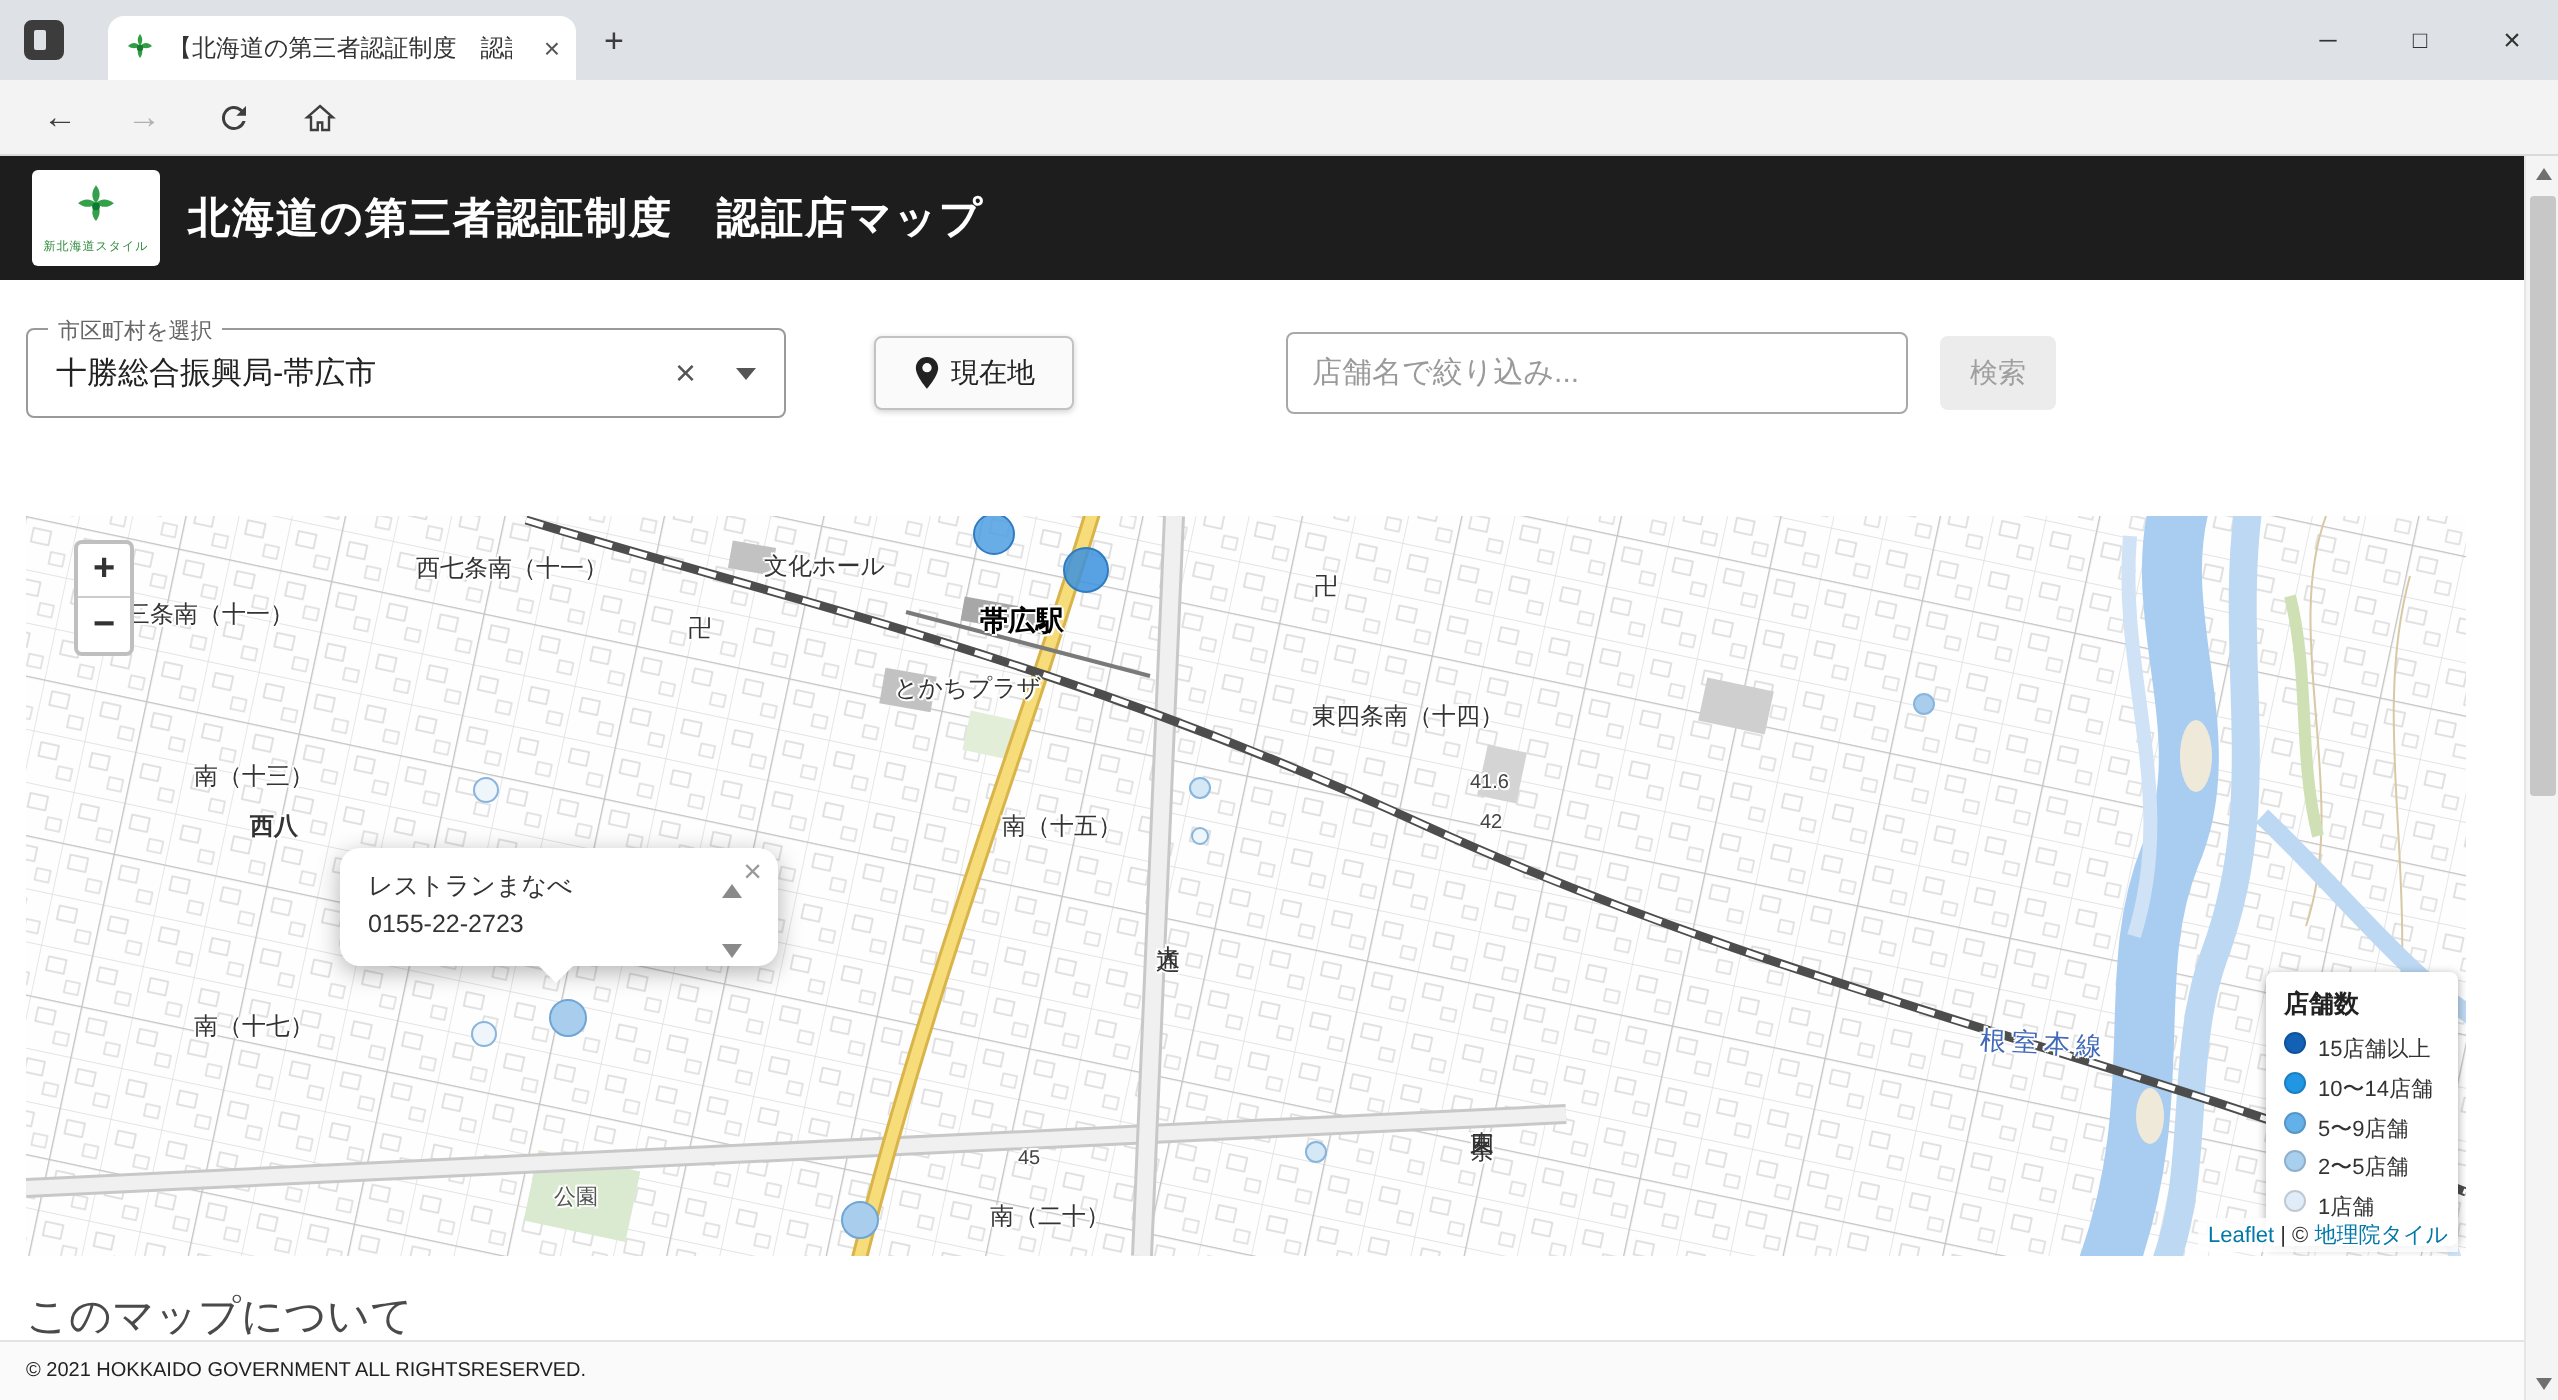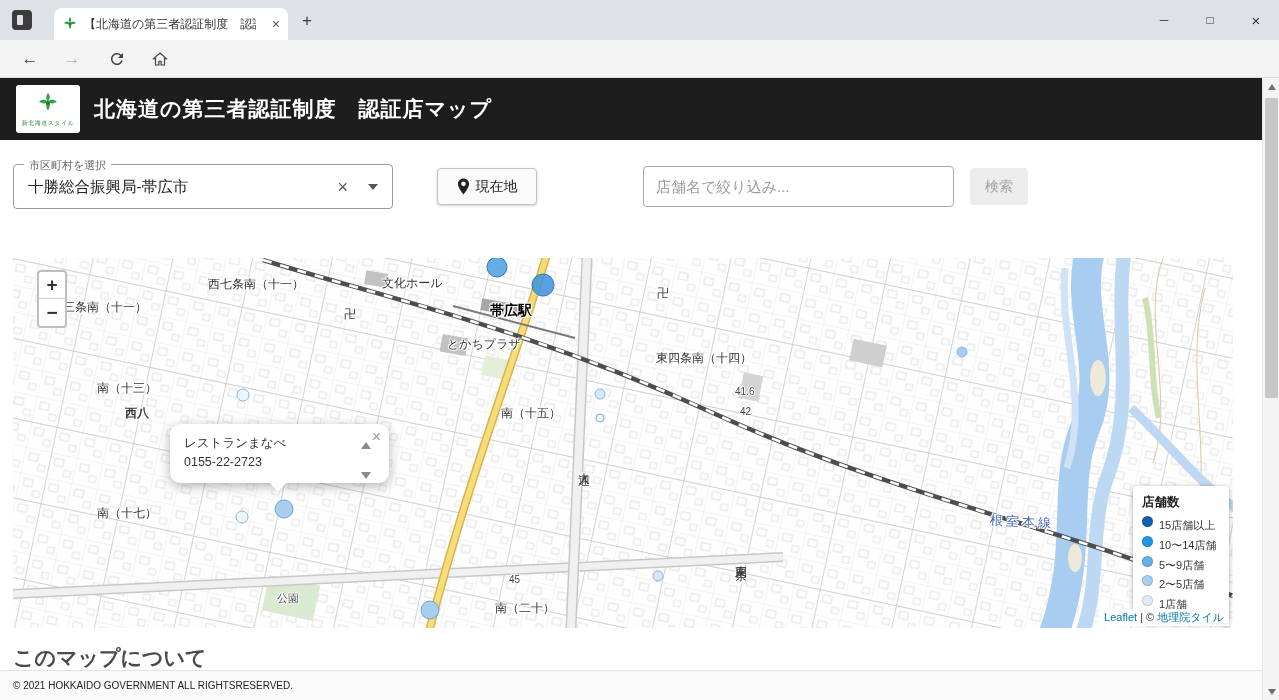--- a/index.html
+++ b/index.html
@@ -66,21 +66,21 @@
   .pscroll.up { top:18px; border-bottom:7px solid #8a8a8a; }
   .pscroll.down { top:48px; border-top:7px solid #8a8a8a; }
   .legend { position:absolute; left:1120px; top:228px; width:96px; background:#fff; border-radius:4px; box-shadow:0 1px 5px rgba(0,0,0,.35); padding:8px 9px; z-index:5; }
   .legend .ltitle { font-size:12.5px; font-weight:700; color:#222; margin-bottom:5px; }
   .legend .lrow { display:flex; align-items:flex-start; gap:6px; font-size:11px; color:#333; line-height:1.8; }
   .legend .dot { width:11px; height:11px; border-radius:50%; flex:0 0 11px; border:1px solid rgba(0,0,0,.15); }
   .attribution { position:absolute; right:4px; bottom:2px; background:rgba(255,255,255,.85); font-size:11px; color:#333; padding:1px 5px; z-index:5; }
   .attribution a { color:#0078a8; text-decoration:none; }
 
   
-  .section-heading { position:absolute; left:13px; top:644px; font-size:21px; color:#4a4a4a;font-weight:bold; }
+  .section-heading { position:absolute; left:13px; top:644px; font-size:21px; color:#4a4a4a; }
   .footer { position:absolute; left:0; bottom:0; width:1279px; height:30px; background:#fafafa; border-top:1px solid #e3e3e3; font-size:10px; color:#222; line-height:29px; padding-left:13px; z-index:8; }
 
   
   .scrollbar { position:absolute; right:0; top:78px; width:17px; height:622px; background:#f4f4f4; border-left:1px solid #e6e6e6; z-index:9; }
   .sb-arrow { position:absolute; left:0; width:17px; height:17px; display:flex; align-items:center; justify-content:center; }
   .sb-arrow .tri-up { width:0; height:0; border-left:4px solid transparent; border-right:4px solid transparent; border-bottom:6px solid #6f6f6f; }
   .sb-arrow .tri-down { width:0; height:0; border-left:4px solid transparent; border-right:4px solid transparent; border-top:6px solid #6f6f6f; }
   .sb-thumb { position:absolute; left:2px; top:20px; width:13px; height:300px; background:#c7c7c7; border-radius:2px; }
 </style>
 </head>

